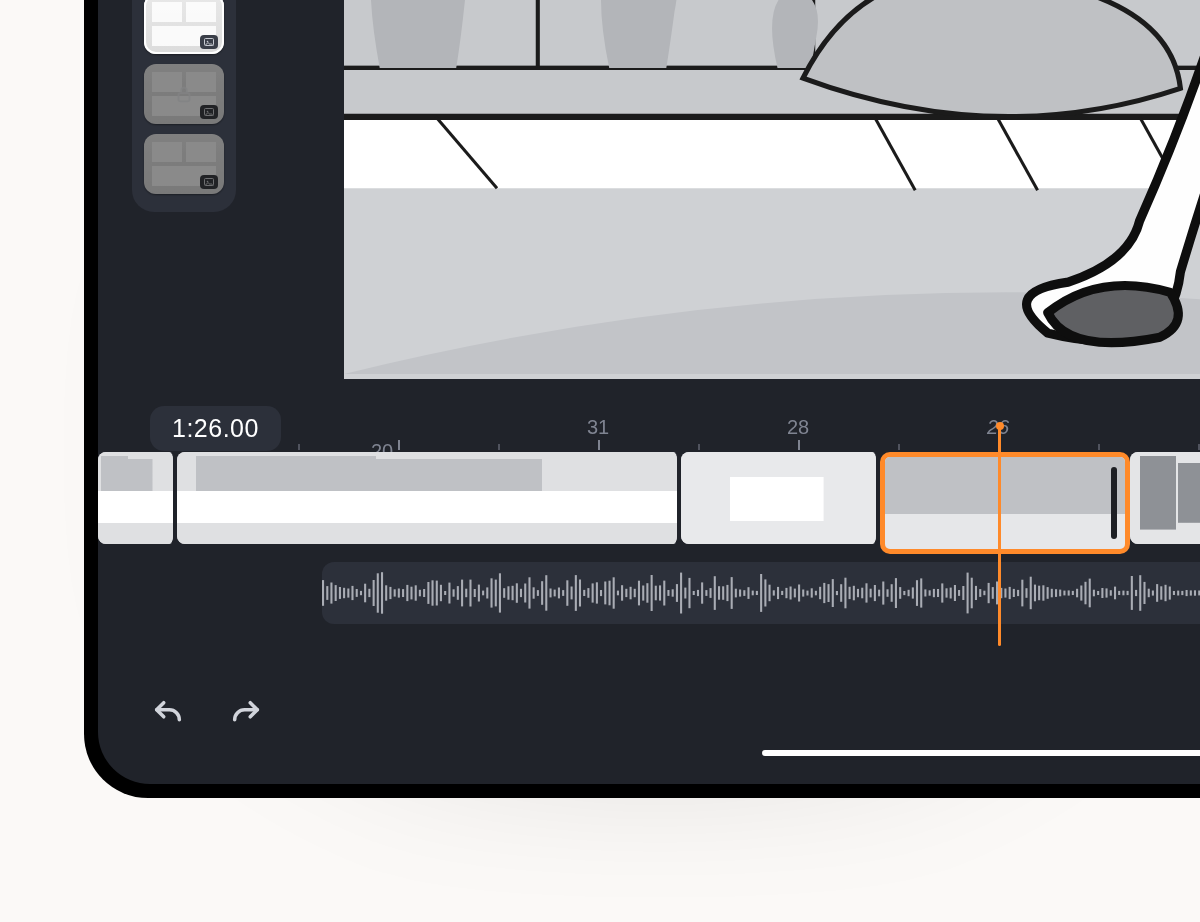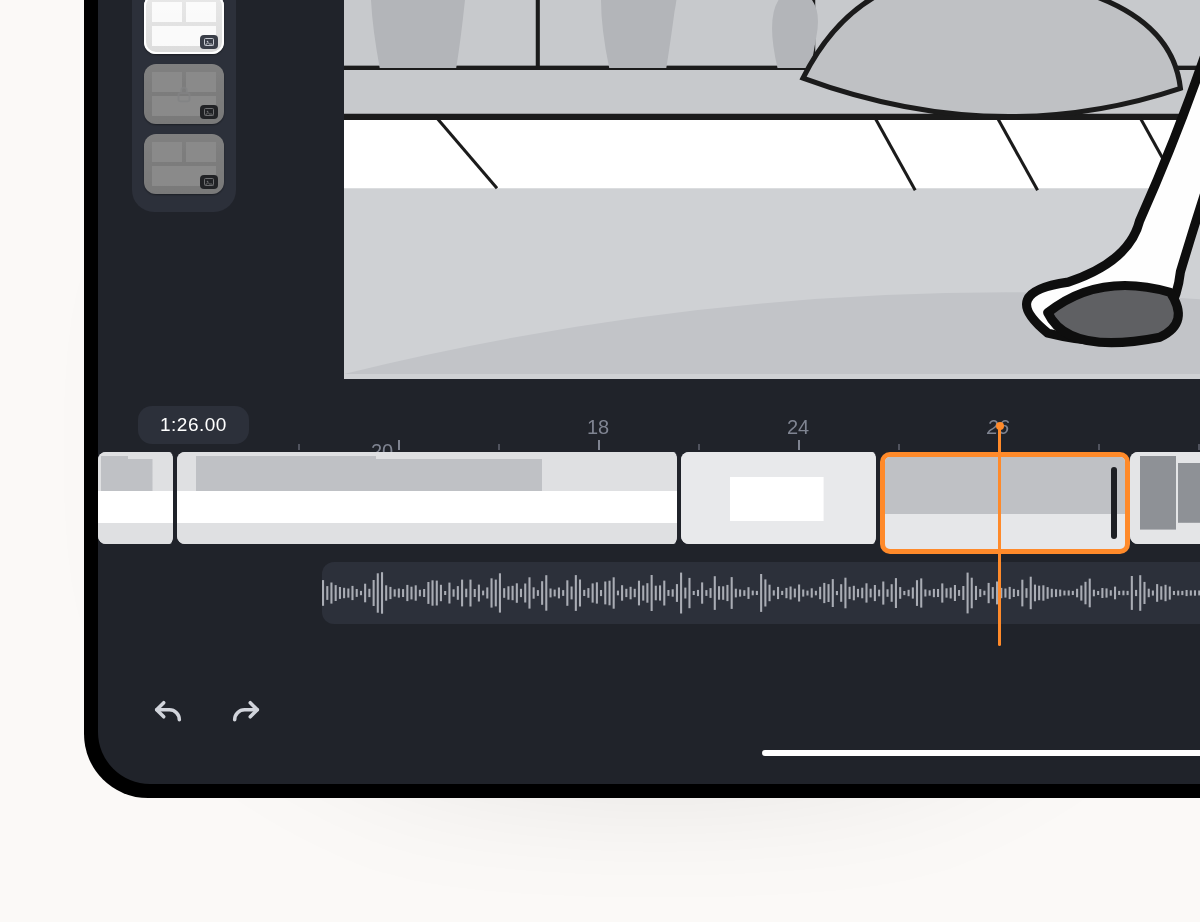--- a/index.html
+++ b/index.html
@@ -121,27 +121,27 @@
   .timeline {
     position: absolute;
     left: 0;
     right: 0;
     top: 780px;
     bottom: 0;
   }
 
   .time-pill {
     position: absolute;
-    left: 40px;
+    left: 52px;
     top: 12px;
     padding: 8px 22px;
     background: #2c303a;
     border-radius: 14px;
     color: #fff;
-    font-size: 19px;
+    font-size: 25px;
     font-weight: 500;
     letter-spacing: .5px;
     font-variant-numeric: tabular-nums;
   }
 
   .ruler {
     position: absolute;
     left: 0;
     right: 0;
     top: 22px;
@@ -403,24 +403,24 @@
       <div class="time-pill">
         <span>1:26.00</span>
       </div>
 
       <div class="ruler" id="ruler">
           <div class="tick-minor" style="left: 200px;"></div>
           <div class="tick-major" style="left: 300px;"></div>
           <div class="tick-label" style="left: 284px; margin-top: 24px;">20</div>
           <div class="tick-minor" style="left: 400px;"></div>
           <div class="tick-major" style="left: 500px;"></div>
-          <div class="tick-label" style="left: 500px;">18</div>
+          <div class="tick-label" style="left: 500px;">31</div>
           <div class="tick-minor" style="left: 600px;"></div>
           <div class="tick-major" style="left: 700px;"></div>
-          <div class="tick-label" style="left: 700px;">24</div>
+          <div class="tick-label" style="left: 700px;">28</div>
           <div class="tick-minor" style="left: 800px;"></div>
           <div class="tick-major" style="left: 900px;"></div>
           <div class="tick-label" style="left: 900px; font-style: italic;">26</div>
           <div class="tick-minor" style="left: 1000px;"></div>
           <div class="tick-minor" style="left: 1100px;"></div>
         </div>
 
       <div class="frame-strip" id="frame-strip">
           <div class="frame" style="width: 75px;">
             <div class="frame-inner sk-street"></div>

